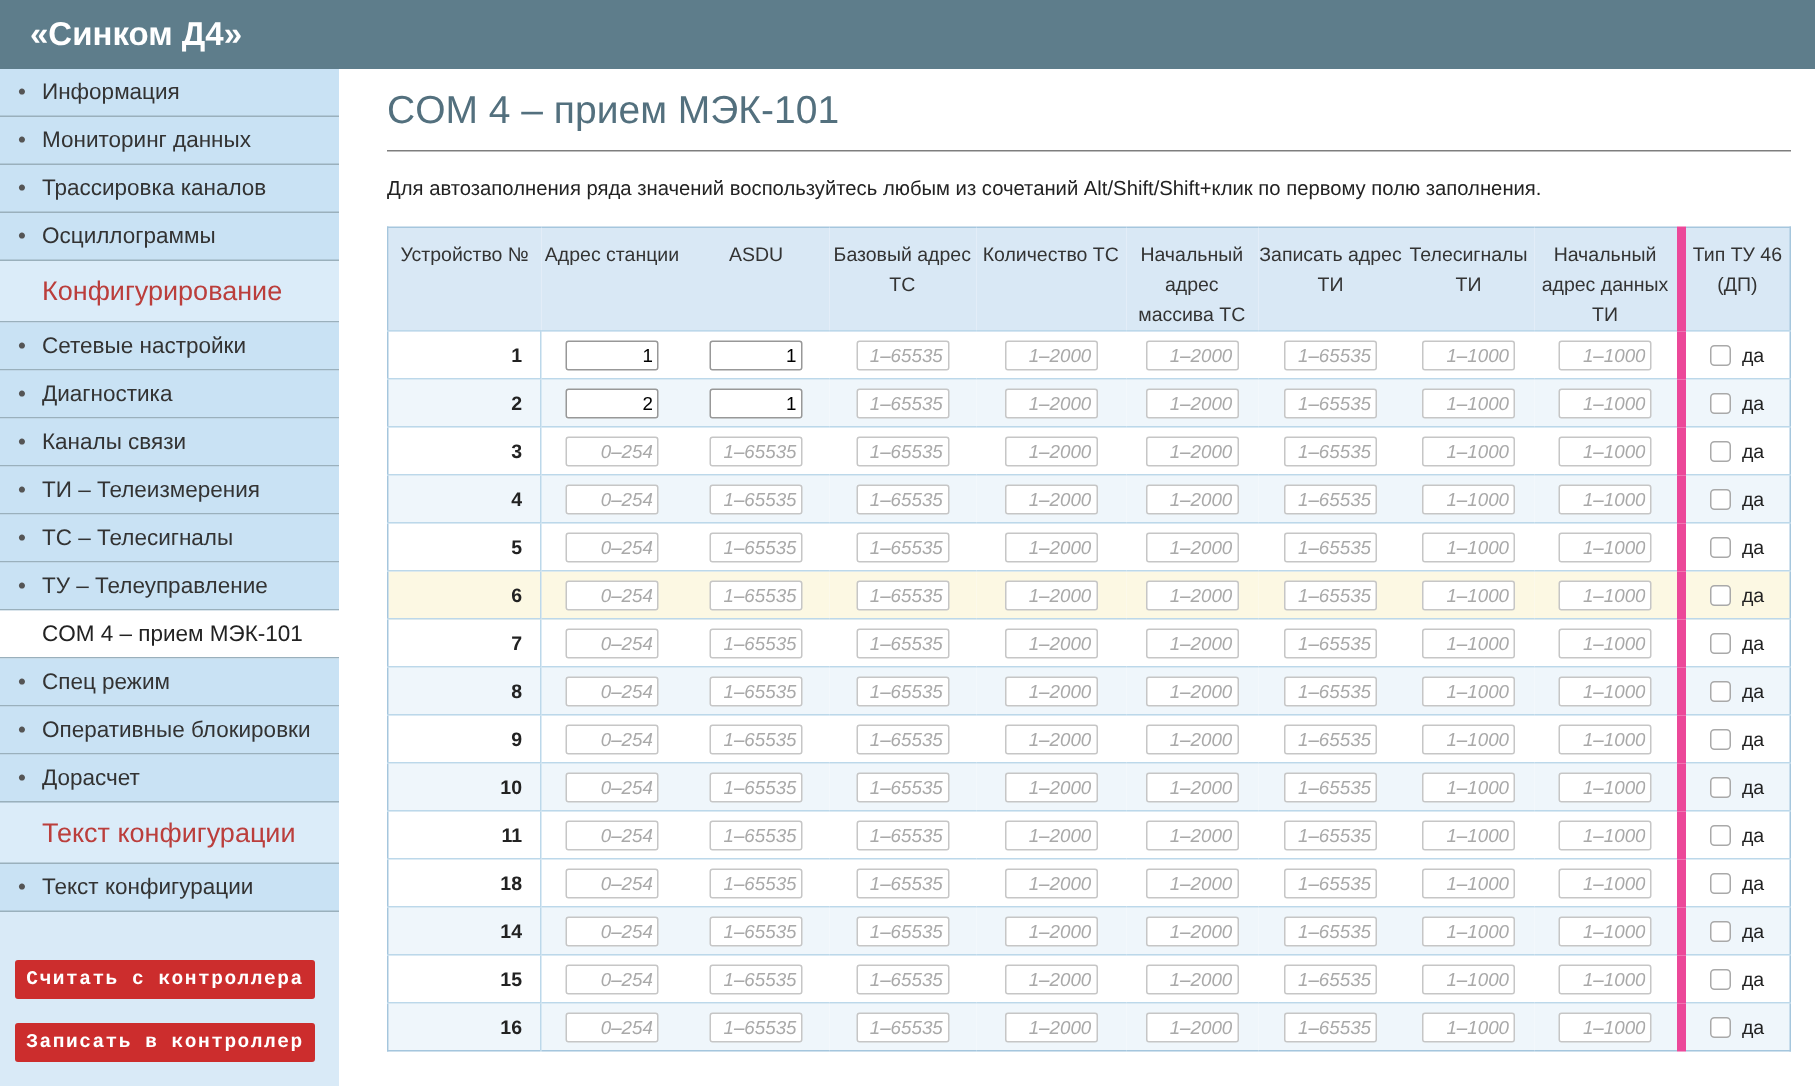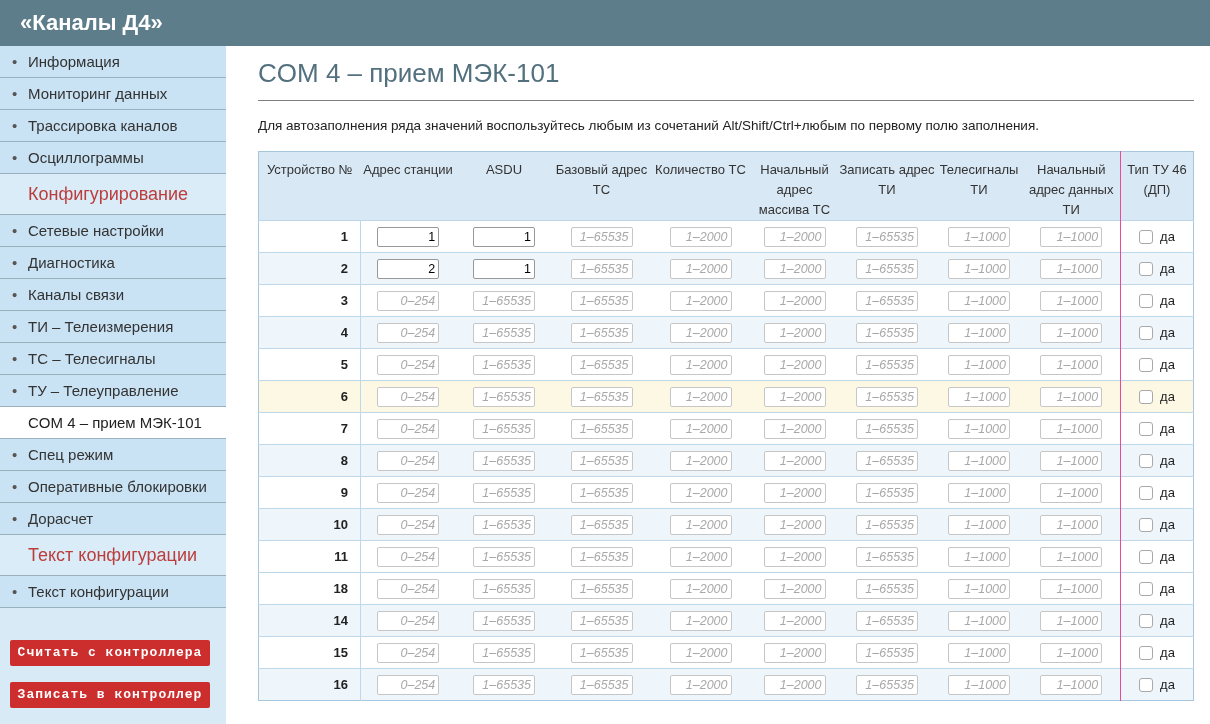--- a/index.html
+++ b/index.html
@@ -42,41 +42,41 @@
   
   table { border-collapse:collapse; table-layout:fixed; width:935px;
           margin-top:18px; border:1px solid #a5c6dd; font-size:13px; }
   thead th { background:#d9e8f5; font-weight:normal; color:#333;
              vertical-align:top; padding-top:8px; line-height:20px;
              height:68px; text-align:center; }
   tbody td { border-top:1px solid #bcd8ea; height:32px; text-align:center;
              vertical-align:middle; }
   td.num { text-align:right; padding-right:12px; font-weight:bold;
            color:#222; border-right:1px solid #bcd8ea; }
-  th.chk, td.chk { border-left:1px solid #ec4899; }
+  th.chk, td.chk { border-left:6px solid #ec4899; }
   tr.even { background:#eff6fb; }
   tr.hl   { background:#fcf8e3; }
 
   input.cell { width:62px; height:20px; border:1px solid #c6c6c6;
                border-radius:2px; background:#fff; text-align:right;
                padding:0 3px; font-family:"Liberation Sans", sans-serif;
                font-size:12.5px; color:#000; }
   input.cell::placeholder { color:#a9a9a9; font-style:italic; }
   input.cell.filled { border-color:#989898; }
 
   input.cbx { appearance:none; -webkit-appearance:none; width:14px; height:14px;
               border:1px solid #a9a9a9; border-radius:3px; background:#fff;
               vertical-align:middle; cursor:pointer; }
   .yes { margin-left:7px; color:#222; }
 </style>
 </head>
 <body>
 
 <div class="topbar">
-  <div class="brand">«Каналы Д4»</div>
+  <div class="brand">«Синком Д4»</div>
 </div>
 
 <div class="sidebar">
   <div id="sidebar-nav">
       <div class="nav-item"><span class="bullet">•</span><span>Информация</span></div>
       <div class="nav-item"><span class="bullet">•</span><span>Мониторинг данных</span></div>
       <div class="nav-item"><span class="bullet">•</span><span>Трассировка каналов</span></div>
       <div class="nav-item"><span class="bullet">•</span><span>Осциллограммы</span></div>
       <div class="nav-section"><span>Конфигурирование</span></div>
       <div class="nav-item"><span class="bullet">•</span><span>Сетевые настройки</span></div>
@@ -93,21 +93,21 @@
       <div class="nav-item"><span class="bullet">•</span><span>Текст конфигурации</span></div>
     </div>
   <div class="side-buttons">
     <button class="side-btn">Считать с контроллера</button>
     <button class="side-btn">Записать в контроллер</button>
   </div>
 </div>
 
 <div class="main">
   <h1 class="page-title">COM 4 – прием МЭК-101</h1>
-  <p class="hint" id="hint"><span>Для </span><b>автозаполнения</b><span> ряда значений воспользуйтесь любым из сочетаний </span><b>Alt/Shift/Ctrl+любым</b><span> по первому полю заполнения.</span></p>
+  <p class="hint" id="hint"><span>Для </span><b>автозаполнения</b><span> ряда значений воспользуйтесь любым из сочетаний </span><b>Alt/Shift/Shift+клик</b><span> по первому полю заполнения.</span></p>
   <table>
     <colgroup>
       <col style="width:102px">
         <col style="width:95px">
         <col style="width:97px">
       <col style="width:98px">
         <col style="width:100px">
         <col style="width:88px">
       <col style="width:97px">
         <col style="width:87px">

